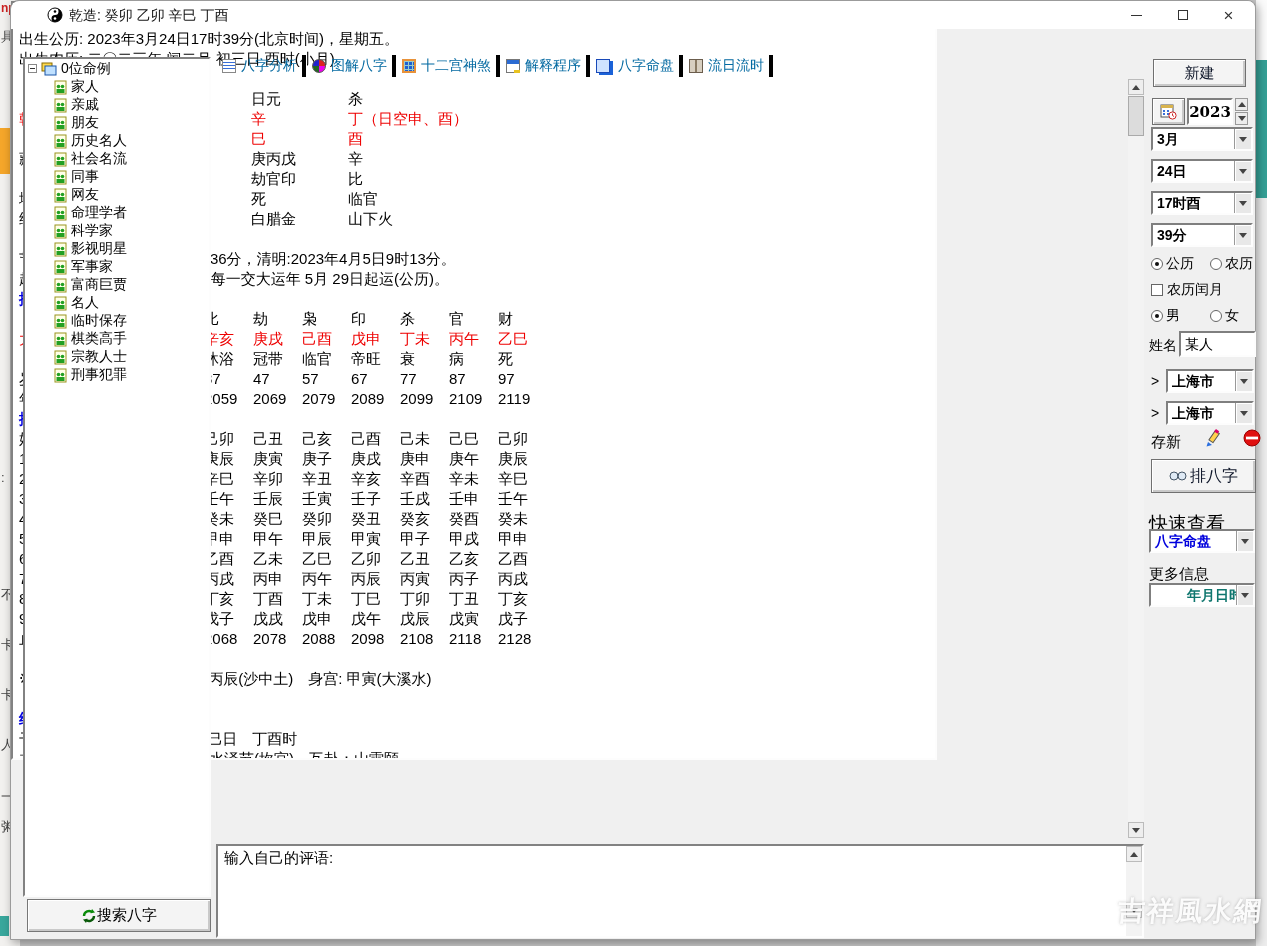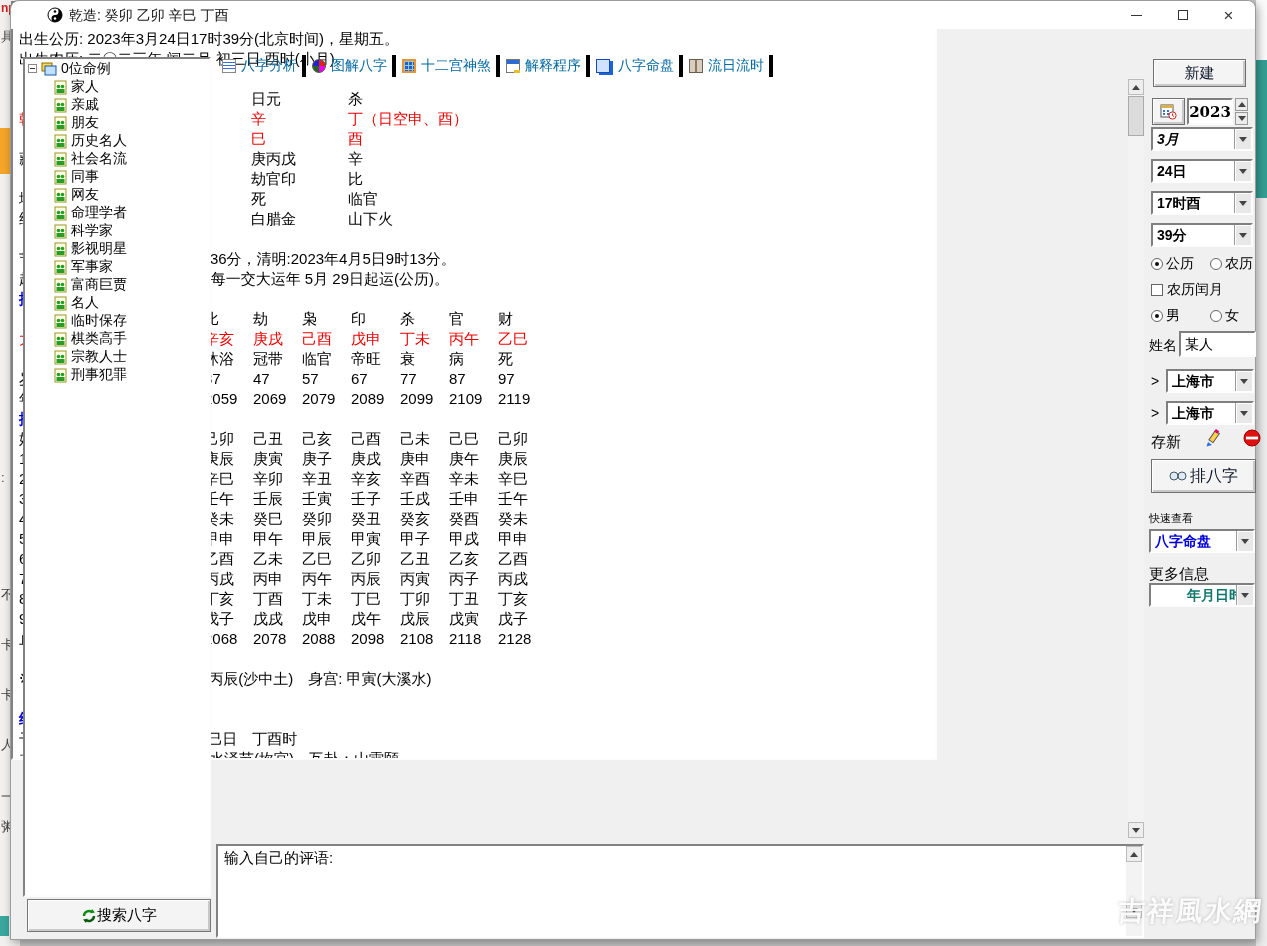--- a/index.html
+++ b/index.html
@@ -712,21 +712,21 @@
     </svg>
   </div>
   <div class="abs sunken" style="left:1176px; top:97px; width:46px; height:27px; font-family:'DejaVu Serif',serif; font-weight:bold; font-size:15px; text-align:center; padding-top:3px;"><span>2023</span></div>
   <div class="spin" style="left:1224px; top:97px;">
       <span class="tri-up"></span>
     </div>
   <div class="spin" style="left:1224px; top:111px;">
       <span class="tri-down"></span>
     </div>
 
-  <div class="dd sunken" style="left:1140px; top:126px; width:102px;font-style:italic;">
+  <div class="dd sunken" style="left:1140px; top:126px; width:102px;">
     <span class="val">3月</span>
     <span class="arrow">
         <span class="tri-down"></span>
       </span>
   </div>
   <div class="dd sunken" style="left:1140px; top:158px; width:102px;">
     <span class="val">24日</span>
     <span class="arrow">
         <span class="tri-down"></span>
       </span>
@@ -789,21 +789,21 @@
   <div class="abs btn3d" style="left:1140px; top:458px; width:105px; height:34px; font-size:16px; gap:3px;">
     <svg width="18" height="12" viewBox="0 0 18 12">
       <circle cx="5" cy="6" r="4" fill="#dfeaf5" stroke="#456"></circle>
       <circle cx="13" cy="6" r="4" fill="#dfeaf5" stroke="#456"></circle>
       <path d="M9 6h0" stroke="#456"></path>
         <path d="M8.6 5.5h.8" stroke="#456" stroke-width="1.4"></path>
     </svg>
     <span>排八字</span>
   </div>
 
-  <div class="lbl" style="left:1138px; top:510px; font-size:11px;">快速查看</div>
+  <div class="lbl" style="left:1138px; top:510px; font-size:19px;">快速查看</div>
   <div class="dd sunken" style="left:1138px; top:528px; width:106px;">
     <span class="val blue-val">八字命盘</span>
     <span class="arrow">
         <span class="tri-down"></span>
       </span>
   </div>
   <div class="lbl" style="left:1138px; top:564px; font-size:15px;">更多信息</div>
   <div class="dd sunken" style="left:1138px; top:582px; width:106px;">
     <span class="val green-val">年月日时断命</span>
     <span class="arrow">

